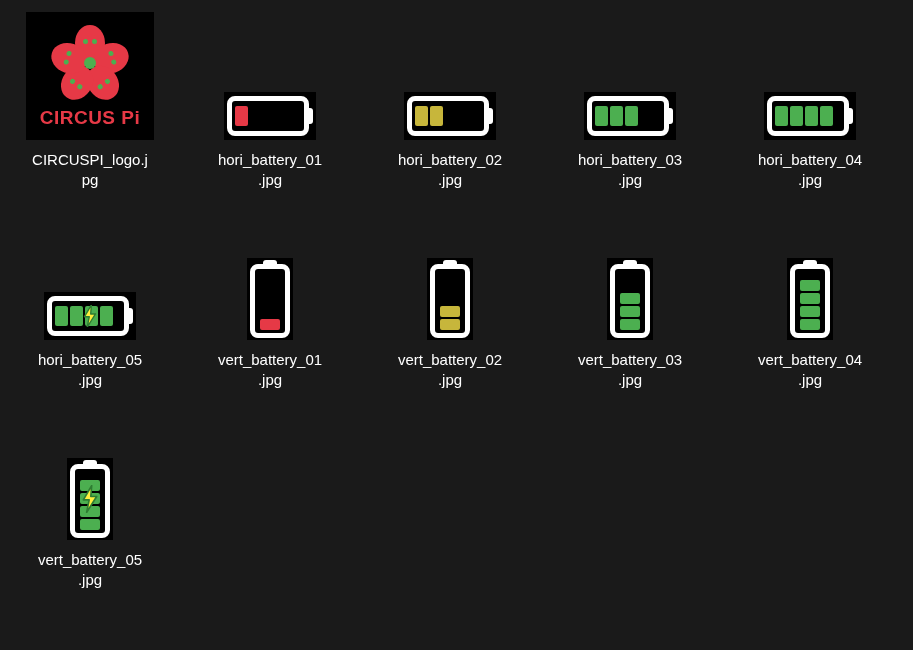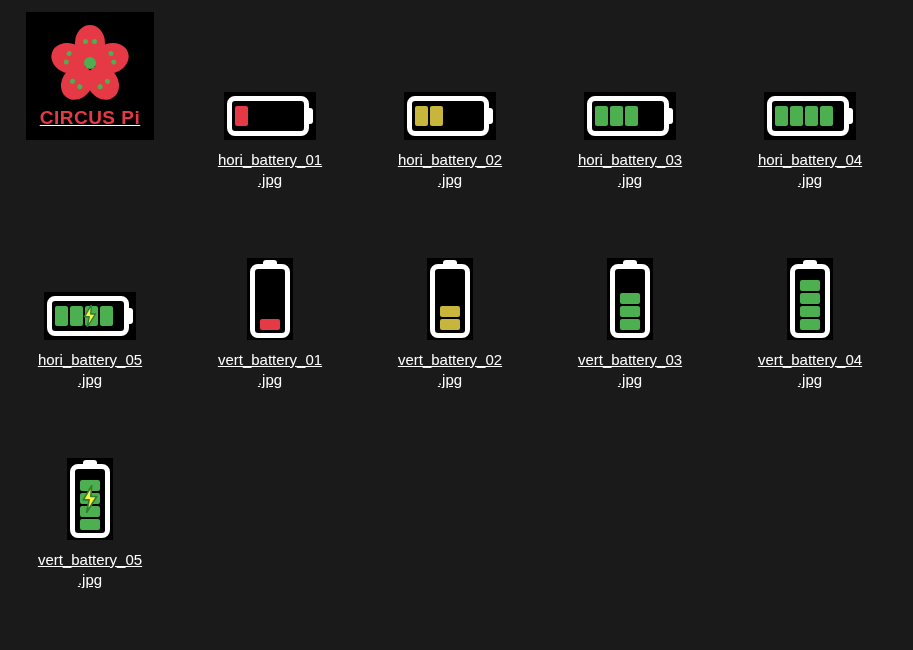--- a/index.html
+++ b/index.html
@@ -12,21 +12,20 @@
     font-family: "Segoe UI", Arial, sans-serif;
     color: #fff;
   }
   .grid {
     display: grid;
     grid-template-columns: repeat(5, 180px);
     grid-auto-rows: 200px;
     gap: 0;
     padding-top: 10px;
     padding-left: 0;
-    text-decoration: underline;
   }
   .item {
     display: flex;
     flex-direction: column;
     align-items: center;
     justify-content: flex-start;
     text-align: center;
   }
   .thumb-wrap {
     height: 130px;
@@ -197,20 +196,22 @@
             </div>
             <div class="petal" style="transform: rotate(288deg)">
       <span class="dot1"></span>
               <span class="dot2"></span>
             </div>
             <div class="flower-center"></div>
     </div>
     <div class="logo-text">CIRCUS Pi</div>
   </div>
       </div>
+    <div class="label">CIRCUSPI_logo.j
+pg</div>
   </div>
     <div class="item">
     <div class="thumb-wrap">
         <div class="batt-bg" style="width:92px;height:44px">
     <div class="hbatt">
       <div class="hbatt-body">
               <div class="cell-h" style="background:#e63946"></div>
             </div>
       <div class="hbatt-cap"></div>
 

